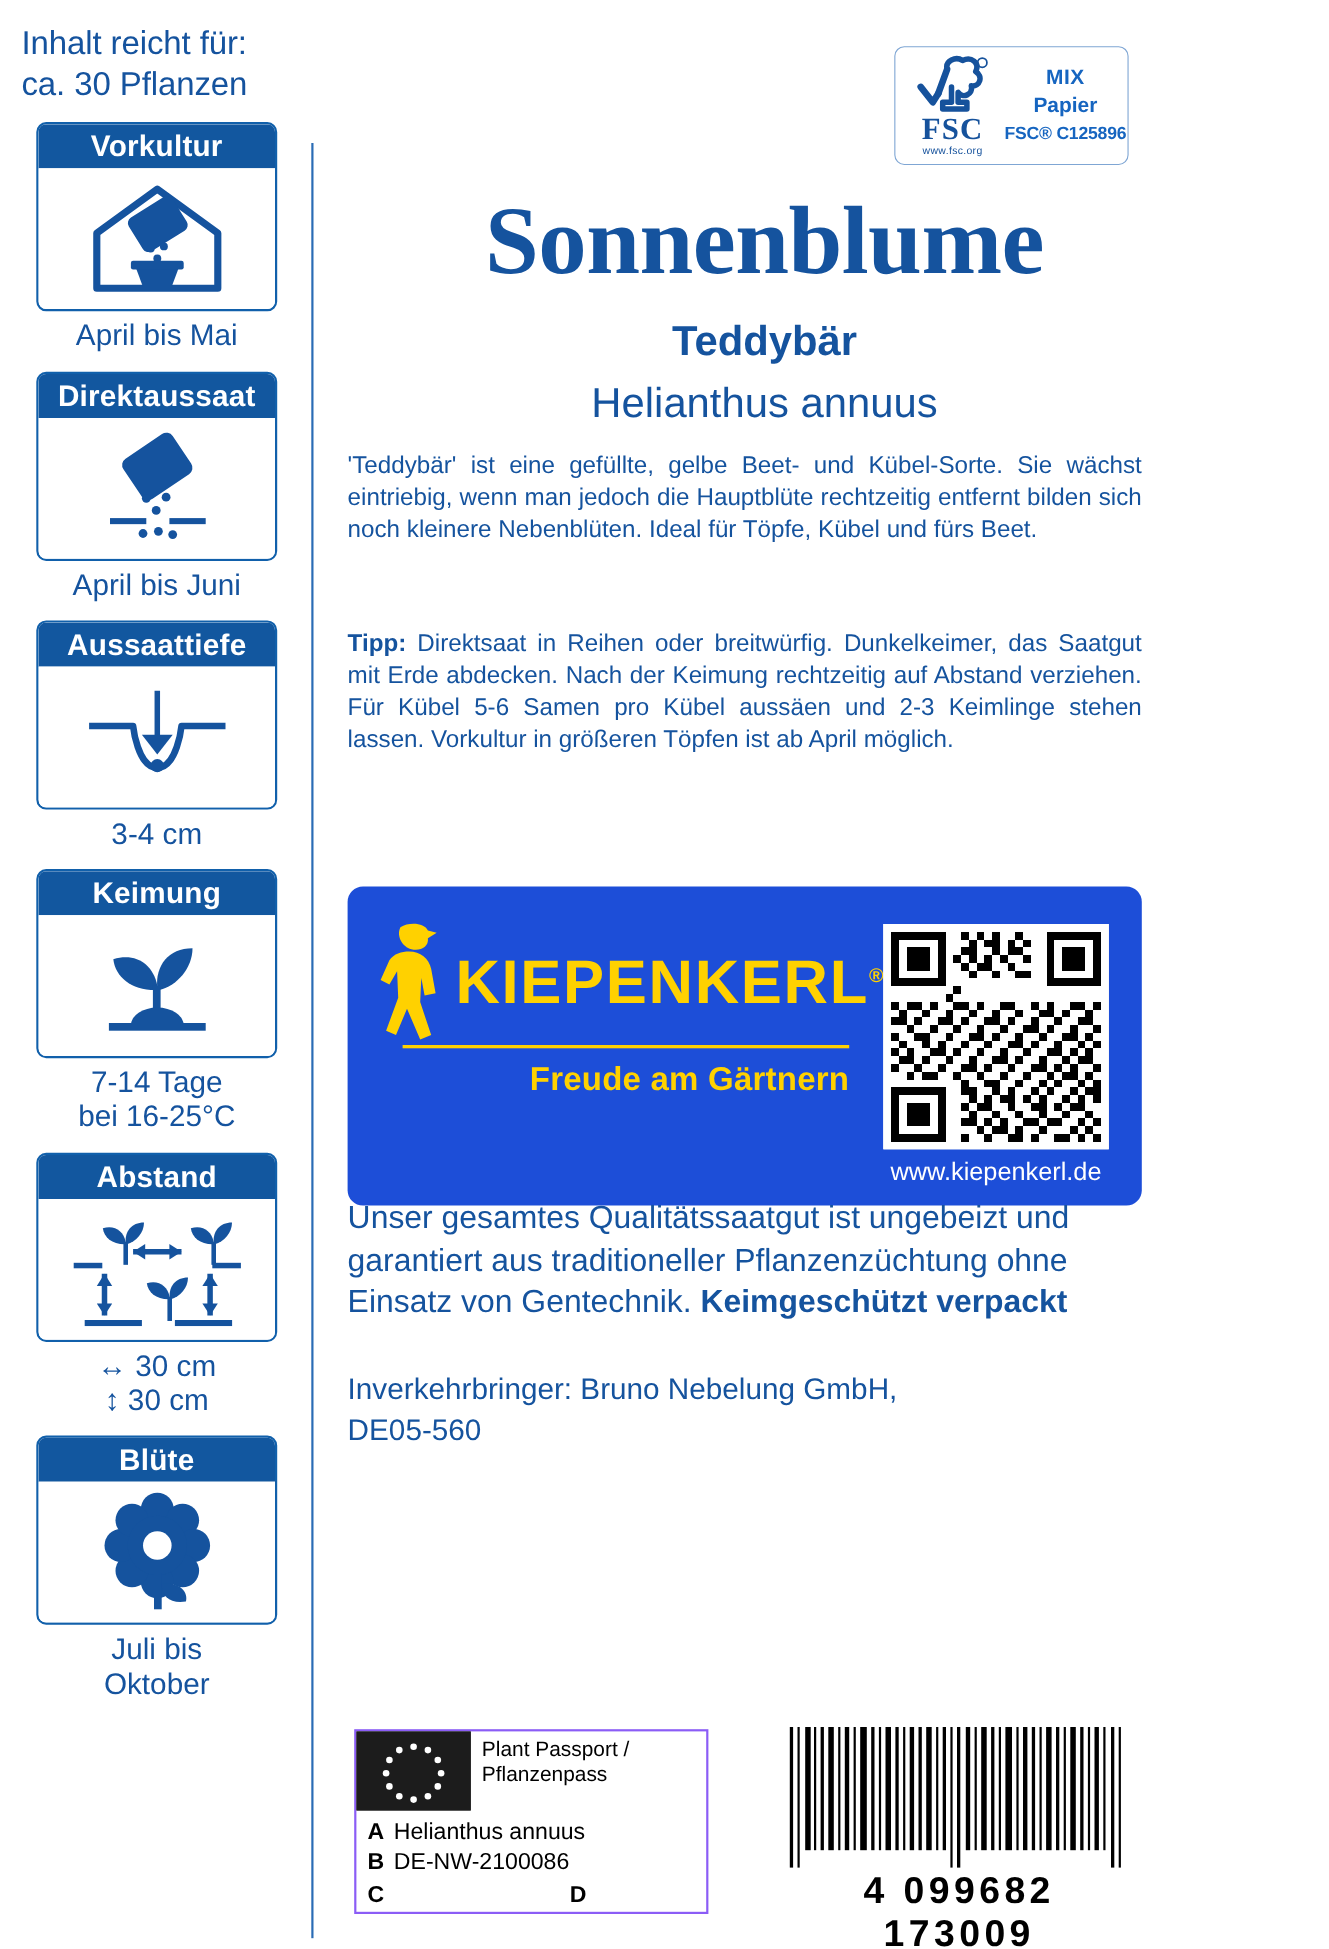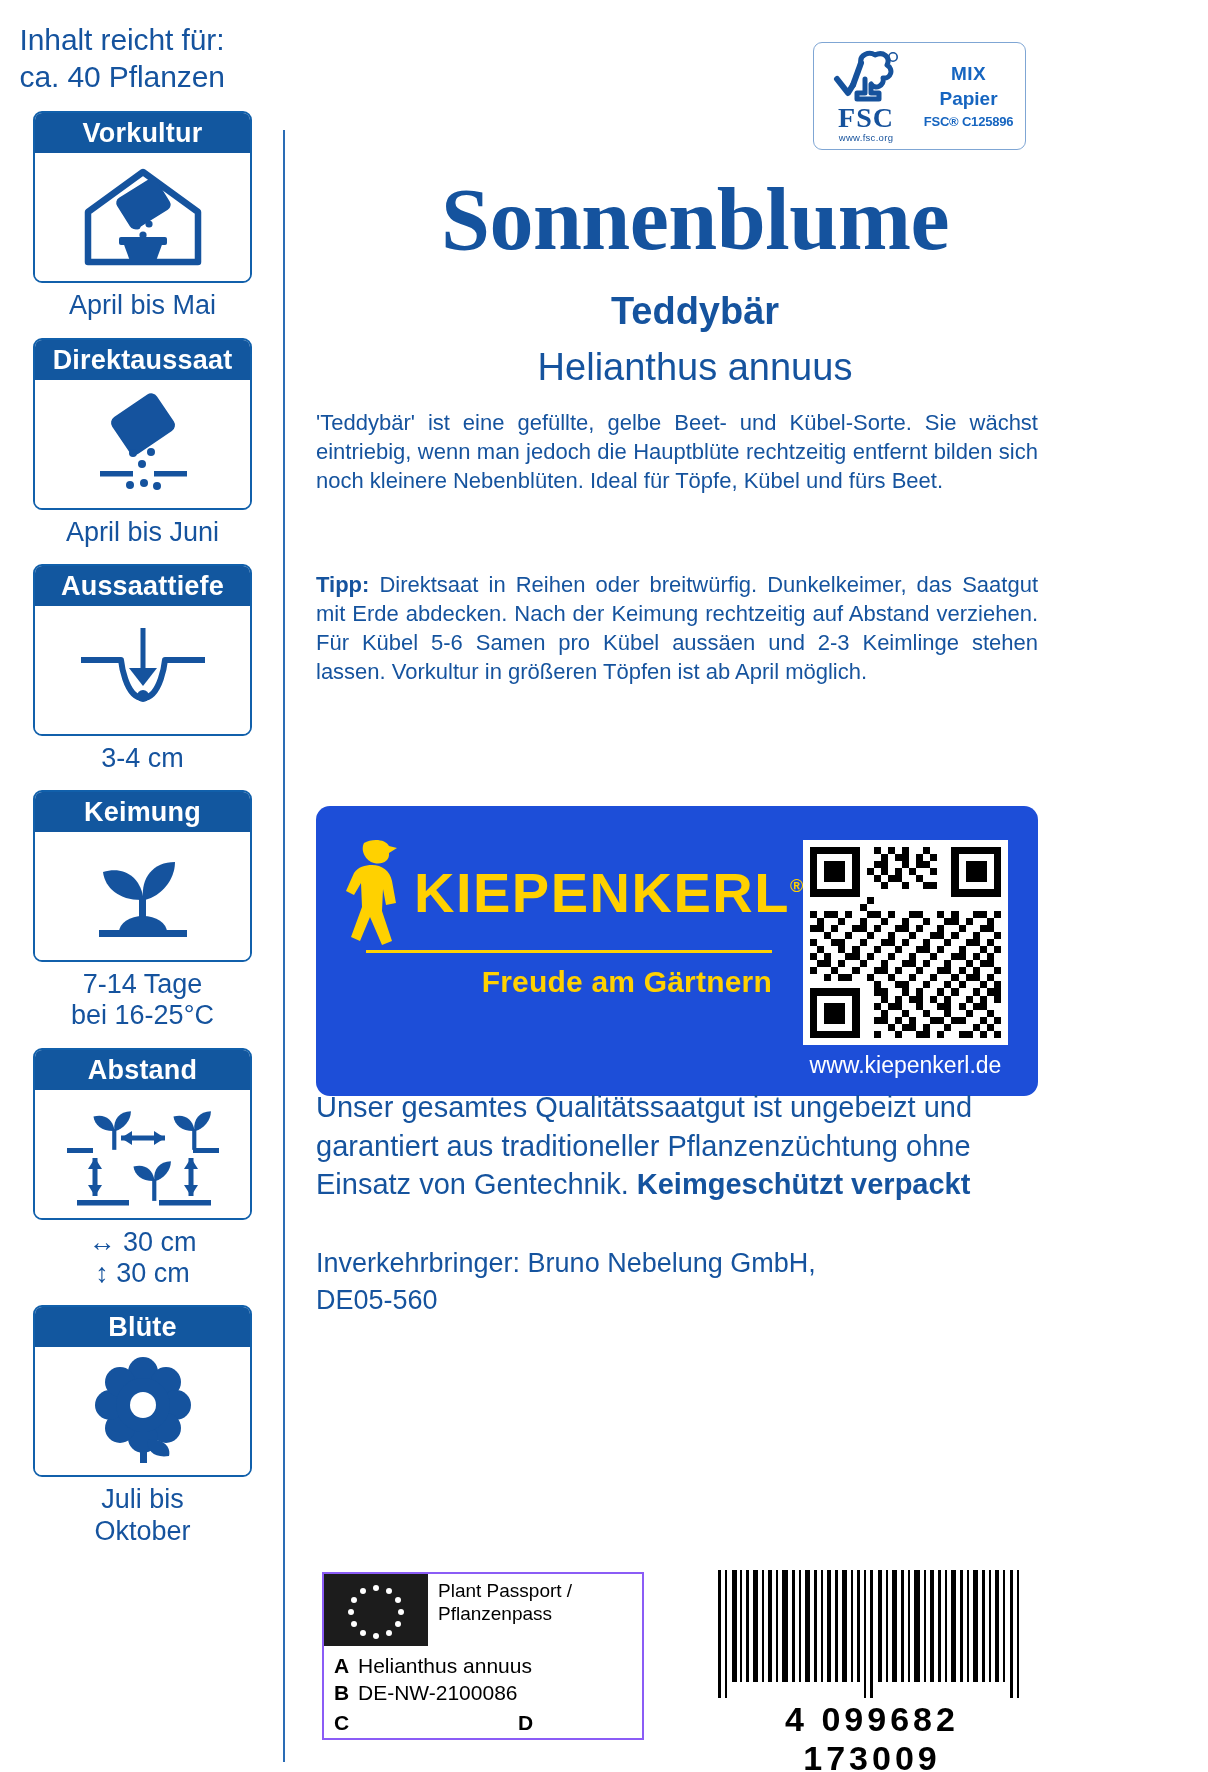--- a/index.html
+++ b/index.html
@@ -57,21 +57,21 @@
   
   .fsc{
     position:absolute;left:497px;top:42px;width:213px;height:108px;
     border:1.5px solid #7fa6d4;border-radius:9px;background:#fff;
     display:flex;align-items:center;box-sizing:border-box;
   }
   .fsc-mark{width:92px;display:flex;flex-direction:column;align-items:center;justify-content:center;padding-left:6px;}
   .fsc-txt{flex:1;text-align:center;color:#1665c0;}
   .fsc-txt .l1{font-weight:bold;font-size:19px;line-height:1.35;letter-spacing:0.4px;}
   .fsc-txt .l2{font-weight:bold;font-size:19px;line-height:1.35;}
-  .fsc-txt .l3{font-weight:bold;font-size:13px;line-height:1.5;letter-spacing:-0.2px;}
+  .fsc-txt .l3{font-weight:bold;font-size:16px;line-height:1.5;letter-spacing:-0.2px;}
   .fsc-word{font-family:"Liberation Serif", serif;font-weight:bold;font-size:28px;color:#16529c;line-height:0.95;letter-spacing:1px;}
   .fsc-url{font-size:9.5px;color:#16529c;letter-spacing:0.3px;font-family:"Liberation Sans",sans-serif;}
 
   
   .title{
     position:absolute;left:36px;top:176px;width:686px;text-align:center;
     font-family:"Liberation Serif", serif;font-weight:bold;
     font-size:88px;line-height:1;color:#15539e;letter-spacing:-0.5px;
   }
   .variety{
@@ -161,21 +161,21 @@
 </style>
 </head>
 <body>
 
 <div class="page">
 
   <div class="sidebar">
 
     <div class="contents-line">
       <div>Inhalt reicht für:</div>
-      <div>ca. 40 Pflanzen</div>
+      <div>ca. 30 Pflanzen</div>
     </div>
 
     <div class="card-wrap">
       <div class="card">
         <div class="card-head">Vorkultur</div>
         <div class="card-body">
           <span>
             <svg class="icon-svg" width="126" height="106" viewBox="0 0 126 106">
               <path d="M8 48 L63 8 L118 48 L118 98 L8 98 Z" fill="none" stroke="#15539e" stroke-width="6.5" stroke-linejoin="round"></path>
               <g transform="rotate(-32 63 40)">

